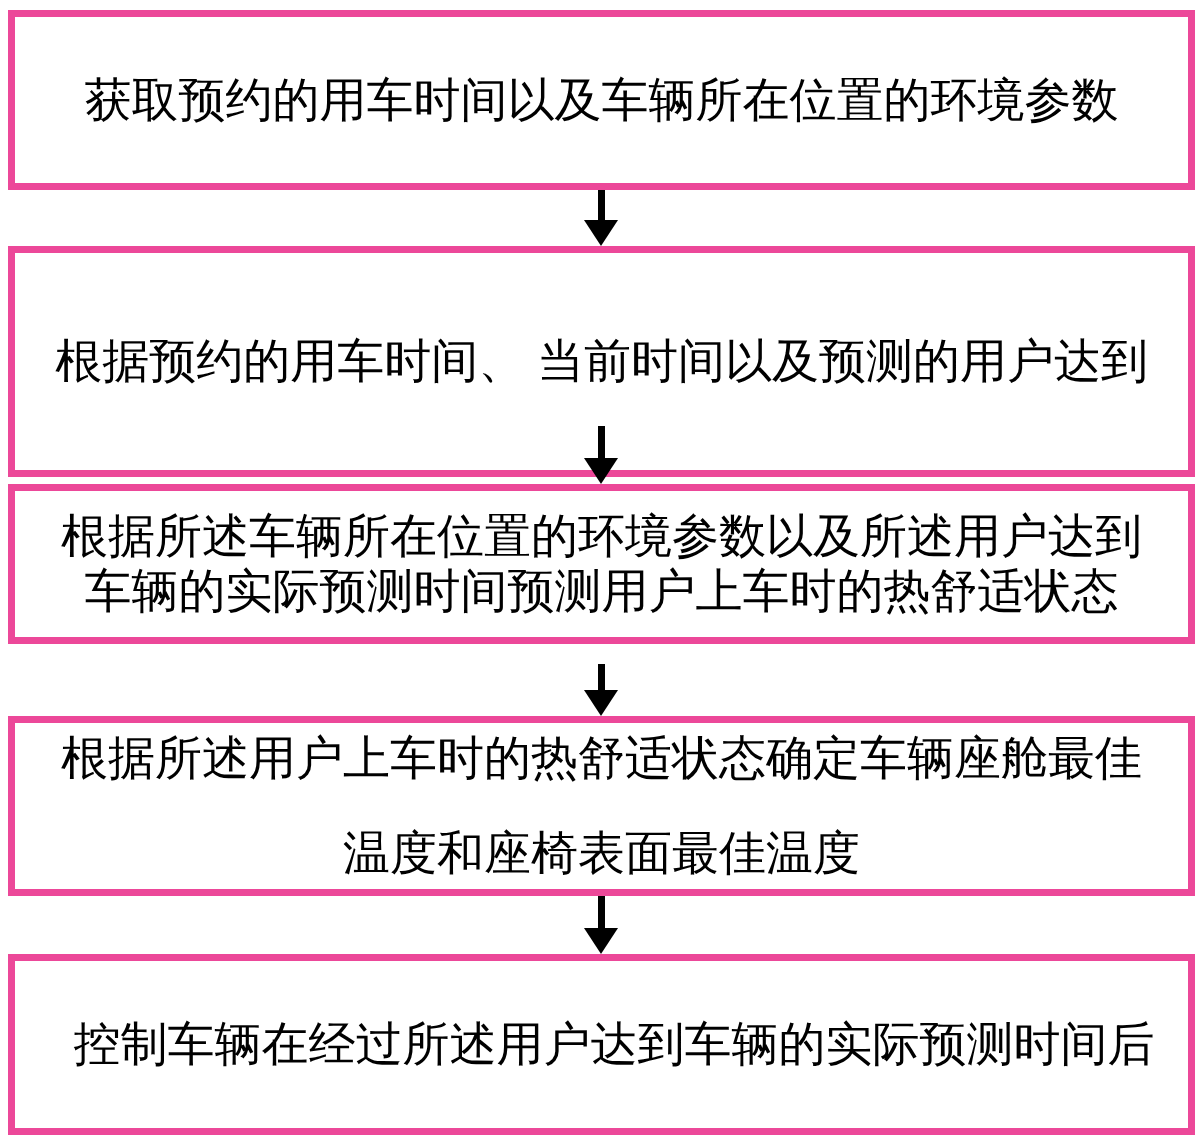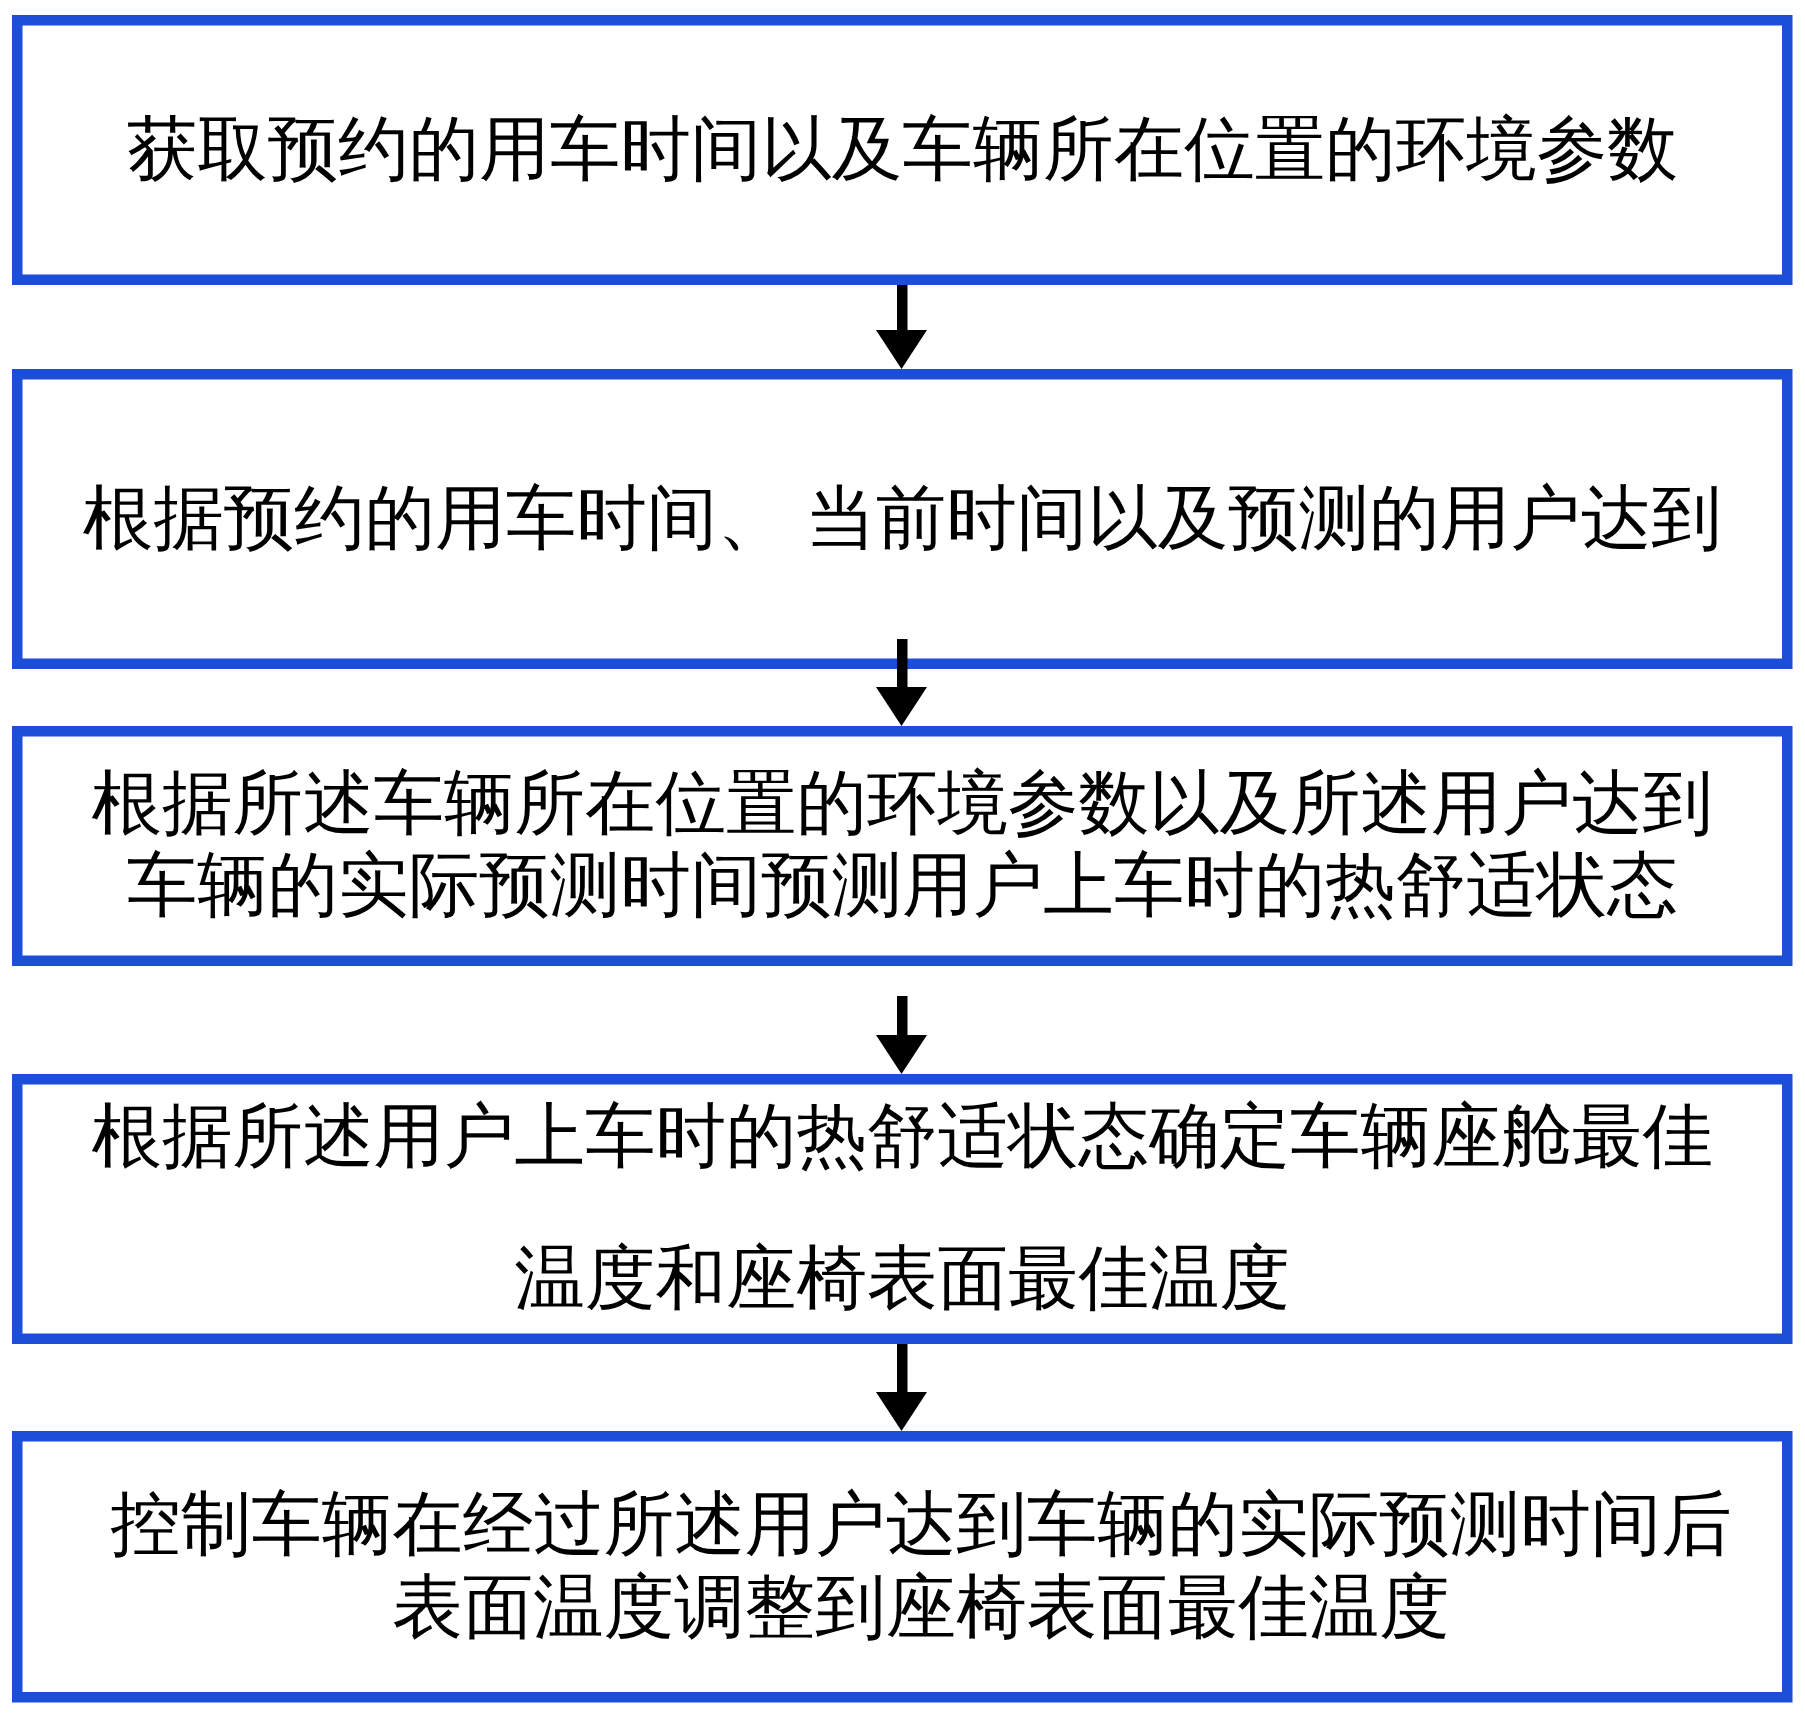--- a/index.html
+++ b/index.html
@@ -11,36 +11,36 @@
   }
   .flowchart {
     position: relative;
     width: 1203px; height: 1144px;
     background: #ffffff;
   }
   .flow-box {
     position: absolute;
     left: 8px;
     width: 1187px;
-    border: 7px solid #1d4ed8;
+    border: 7px solid #ec4899;
     background: #ffffff;
     display: flex;
     flex-direction: column;
     justify-content: center;
     align-items: center;
     text-align: center;
   }
   .flow-line {
     font-size: 47px;
     line-height: 55px;
     color: #000000;
     white-space: nowrap;
   }
   #box-1 { top: 10px;  height: 180px; }
-  #box-2 { top: 246px; height: 200px; gap: 28px; }
+  #box-2 { top: 246px; height: 231px; gap: 28px; }
   #box-3 { top: 484px; height: 160px; font-family: Liberation Serif, serif; }
   #box-4 { top: 716px; height: 180px; gap: 40px; }
   #box-5 { top: 954px; height: 181px; padding-left: 25px; }
 
   .flow-arrow {
     position: absolute;
     left: 566px;
     width: 70px;
     display: flex;
     flex-direction: column;
@@ -100,16 +100,15 @@
     <div class="flow-line">温度和座椅表面最佳温度</div>
   </div>
 
   <div class="flow-arrow" id="arrow-4">
     <div class="arrow-stem"></div>
     <div class="arrow-head"></div>
   </div>
 
   <div class="flow-box" id="box-5">
     <div class="flow-line">控制车辆在经过所述用户达到车辆的实际预测时间后</div>
-    <div class="flow-line">表面温度调整到座椅表面最佳温度</div>
   </div>
 
 </div>
 
 </body></html>

